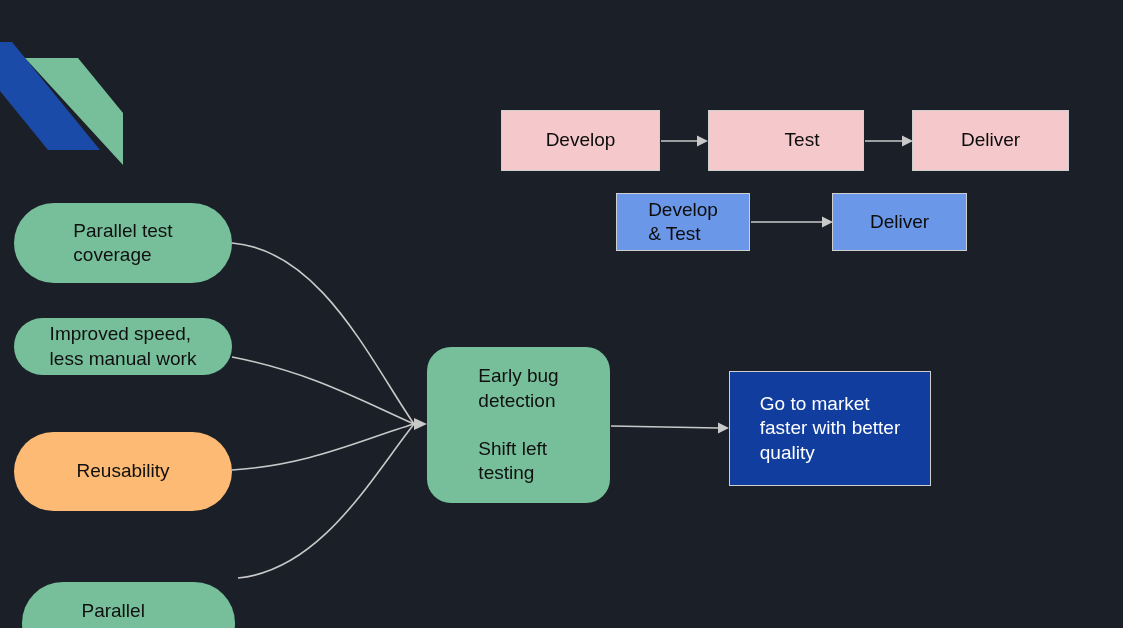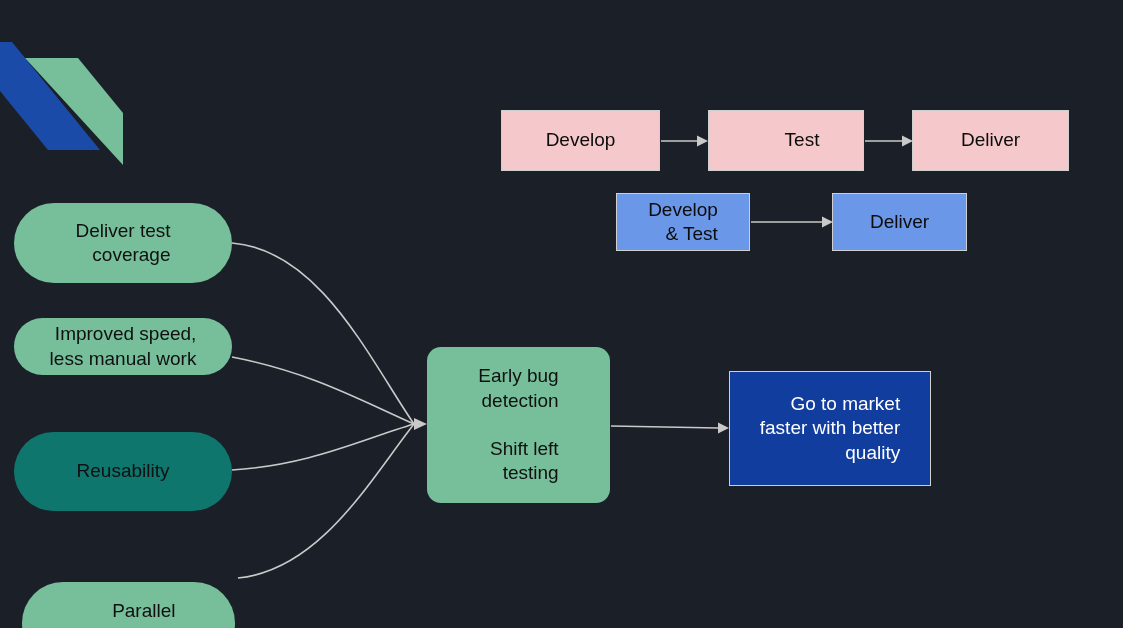--- a/index.html
+++ b/index.html
@@ -37,37 +37,37 @@
     color: #fdfdfd;
     white-space: nowrap;
   }
 
   
   .node {
     position: absolute;
     display: flex;
     align-items: center;
     justify-content: center;
-    text-align: right;
+    text-align: left;
     box-sizing: border-box;
     line-height: 1.28;
   }
   .rect {
     border: 1px solid #cfcfcf;
     font-size: 19px;
     color: #0c0c0c;
   }
   .pill {
     border-radius: 999px;
     font-size: 19px;
     color: #101010;
     padding: 0 14px;
   }
   .softbox {
-    border-radius: 14px;
+    border-radius: 24px;
     font-size: 19px;
     color: #101010;
     padding: 0 14px;
   }
   .two-line {
     white-space: pre-line;
   }
 
   
   #wires {
@@ -145,28 +145,28 @@
 
   <div class="node rect" style="left:616px; top:193px; width:134px; height:58px; background:#6b97e8;">
     <span class="two-line">Develop
 &amp; Test</span>
   </div>
   <div class="node rect" style="left:832px; top:193px; width:135px; height:58px; background:#6b97e8;">
     <span>Deliver</span>
   </div>
 
   <div class="node pill" style="left:14px; top:203px; width:218px; height:80px; background:#76bf9a;">
-    <span class="two-line">Deliver test
+    <span class="two-line">Parallel test
 coverage</span>
   </div>
   <div class="node pill" style="left:14px; top:318px; width:218px; height:57px; background:#76bf9a;">
     <span class="two-line">Improved speed,
 less manual work</span>
   </div>
-  <div class="node pill" style="left:14px; top:432px; width:218px; height:79px; background:#0f766e;">
+  <div class="node pill" style="left:14px; top:432px; width:218px; height:79px; background:#fdba74;">
     <span class="two-line">Reusability</span>
   </div>
   <div class="node pill" style="left:22px; top:538px; width:213px; height:82px; background:#76bf9a;margin-top:44px;">
     <span class="two-line">Parallel
 automation</span>
   </div>
 
   <div class="node softbox" style="left:427px; top:347px; width:183px; height:156px; background:#76bf9a;">
     <span class="two-line">Early bug
 detection

